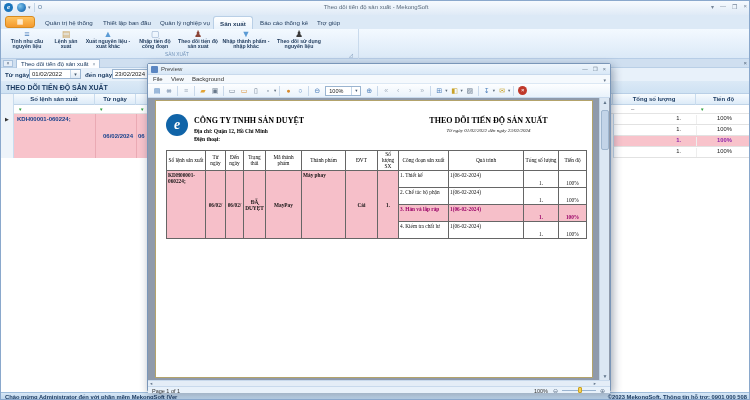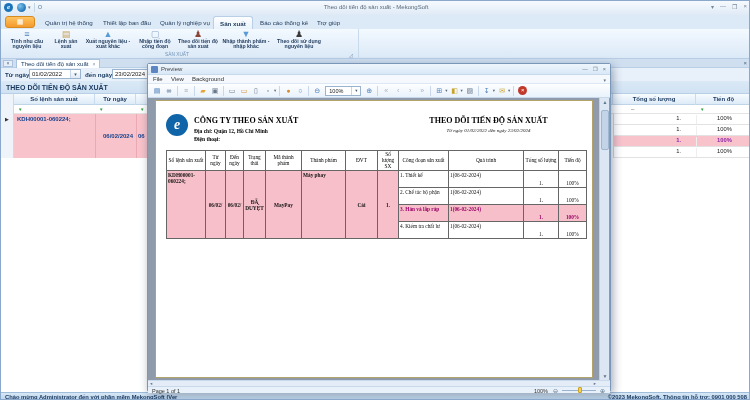--- a/index.html
+++ b/index.html
@@ -348,21 +348,21 @@
       <span class="ti gold">✉</span>
       <span class="tdd">▾</span>
       <span class="tsep"></span>
       <span class="exit">×</span>
     </div>
 
     <div class="pdoc">
       <div class="page">
         <div class="report">
           <div class="rlogo">e</div>
-          <div class="rcompany">CÔNG TY THEO SẢN XUẤT</div>
+          <div class="rcompany">CÔNG TY TNHH SẢN DUYỆT</div>
           <div class="raddress">Địa chỉ: Quận 12, Hồ Chí Minh</div>
           <div class="rphone">Điện thoại:</div>
           <div class="rtitle">THEO DÕI TIẾN ĐỘ SẢN XUẤT</div>
           <div class="rsubtitle">Từ ngày 01/02/2022 đến ngày 23/02/2024</div>
           <table class="rt">
             <colgroup>
               <col style="width:39px">
                 <col style="width:20px">
                 <col style="width:18px">
                 <col style="width:22px">

